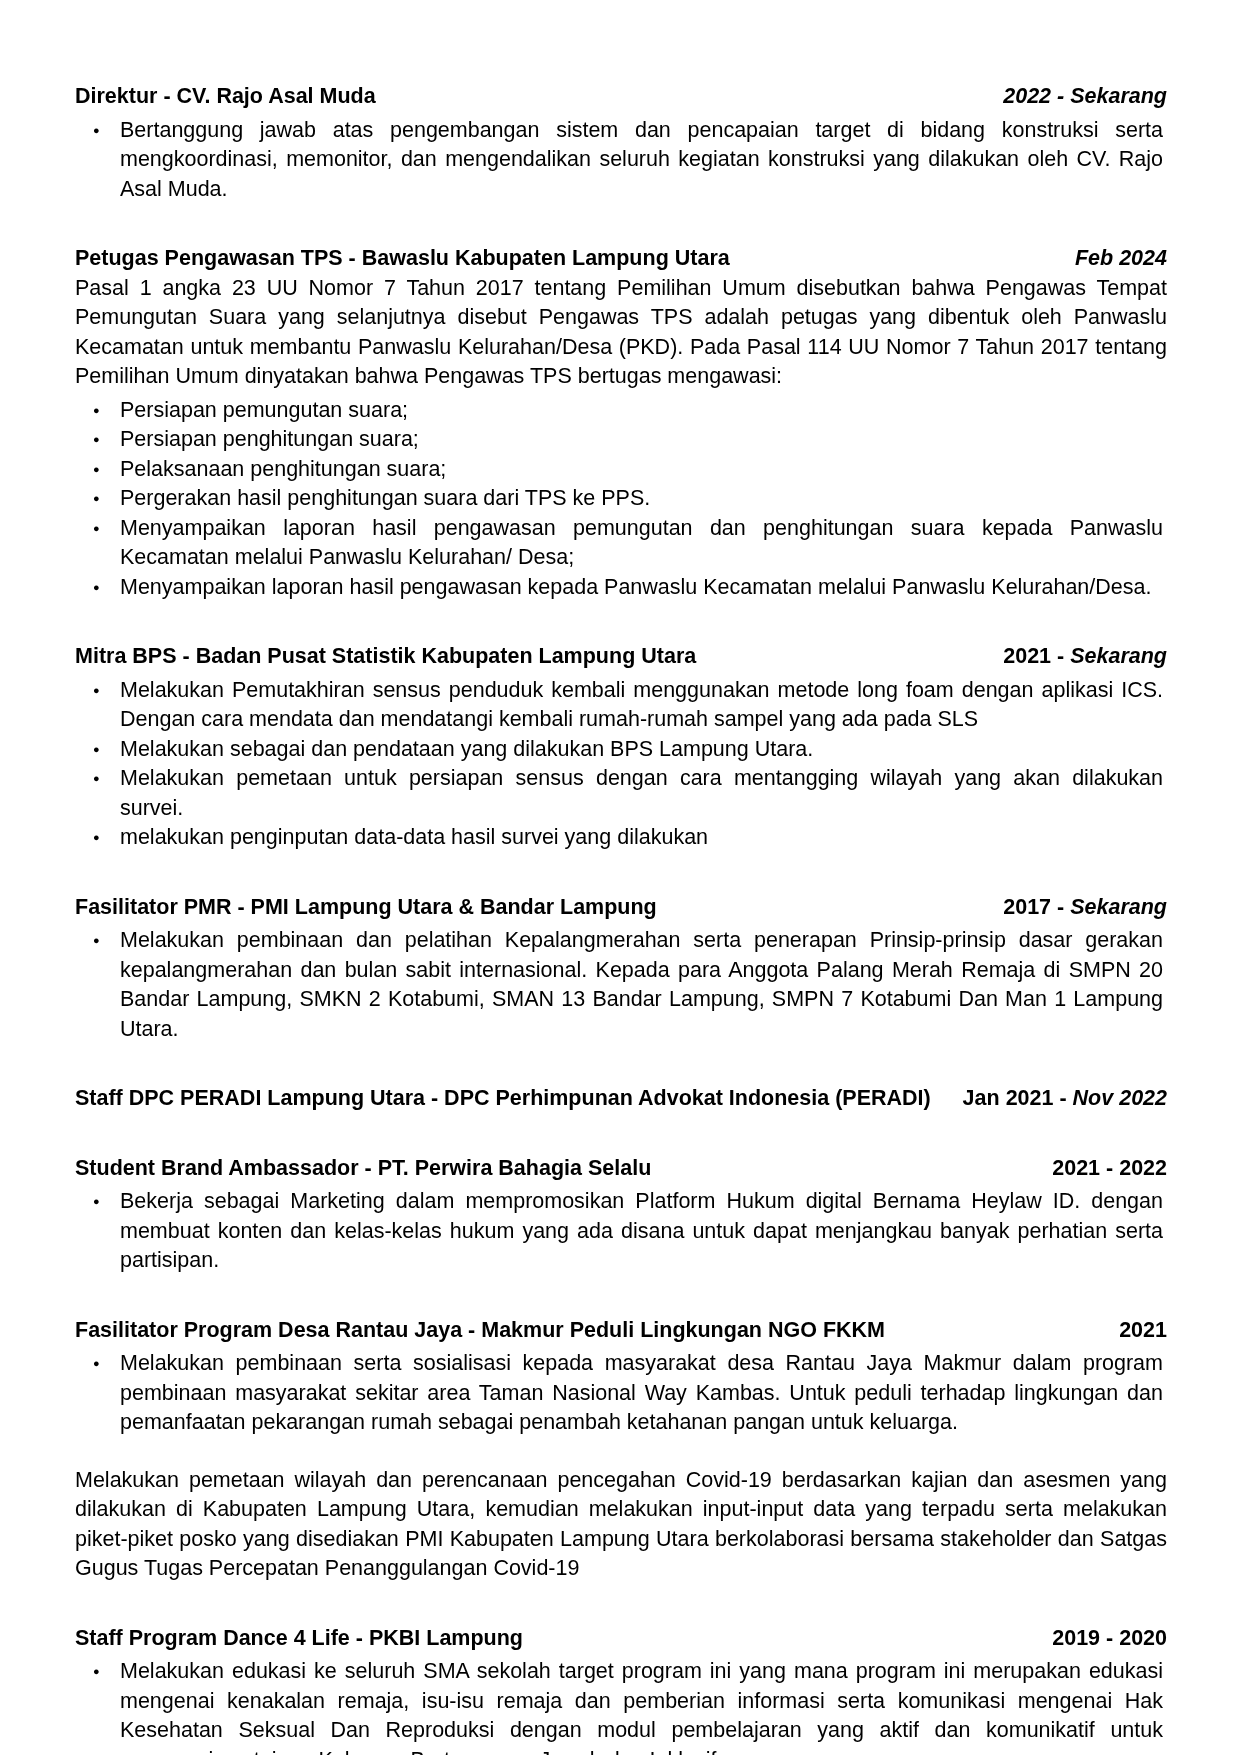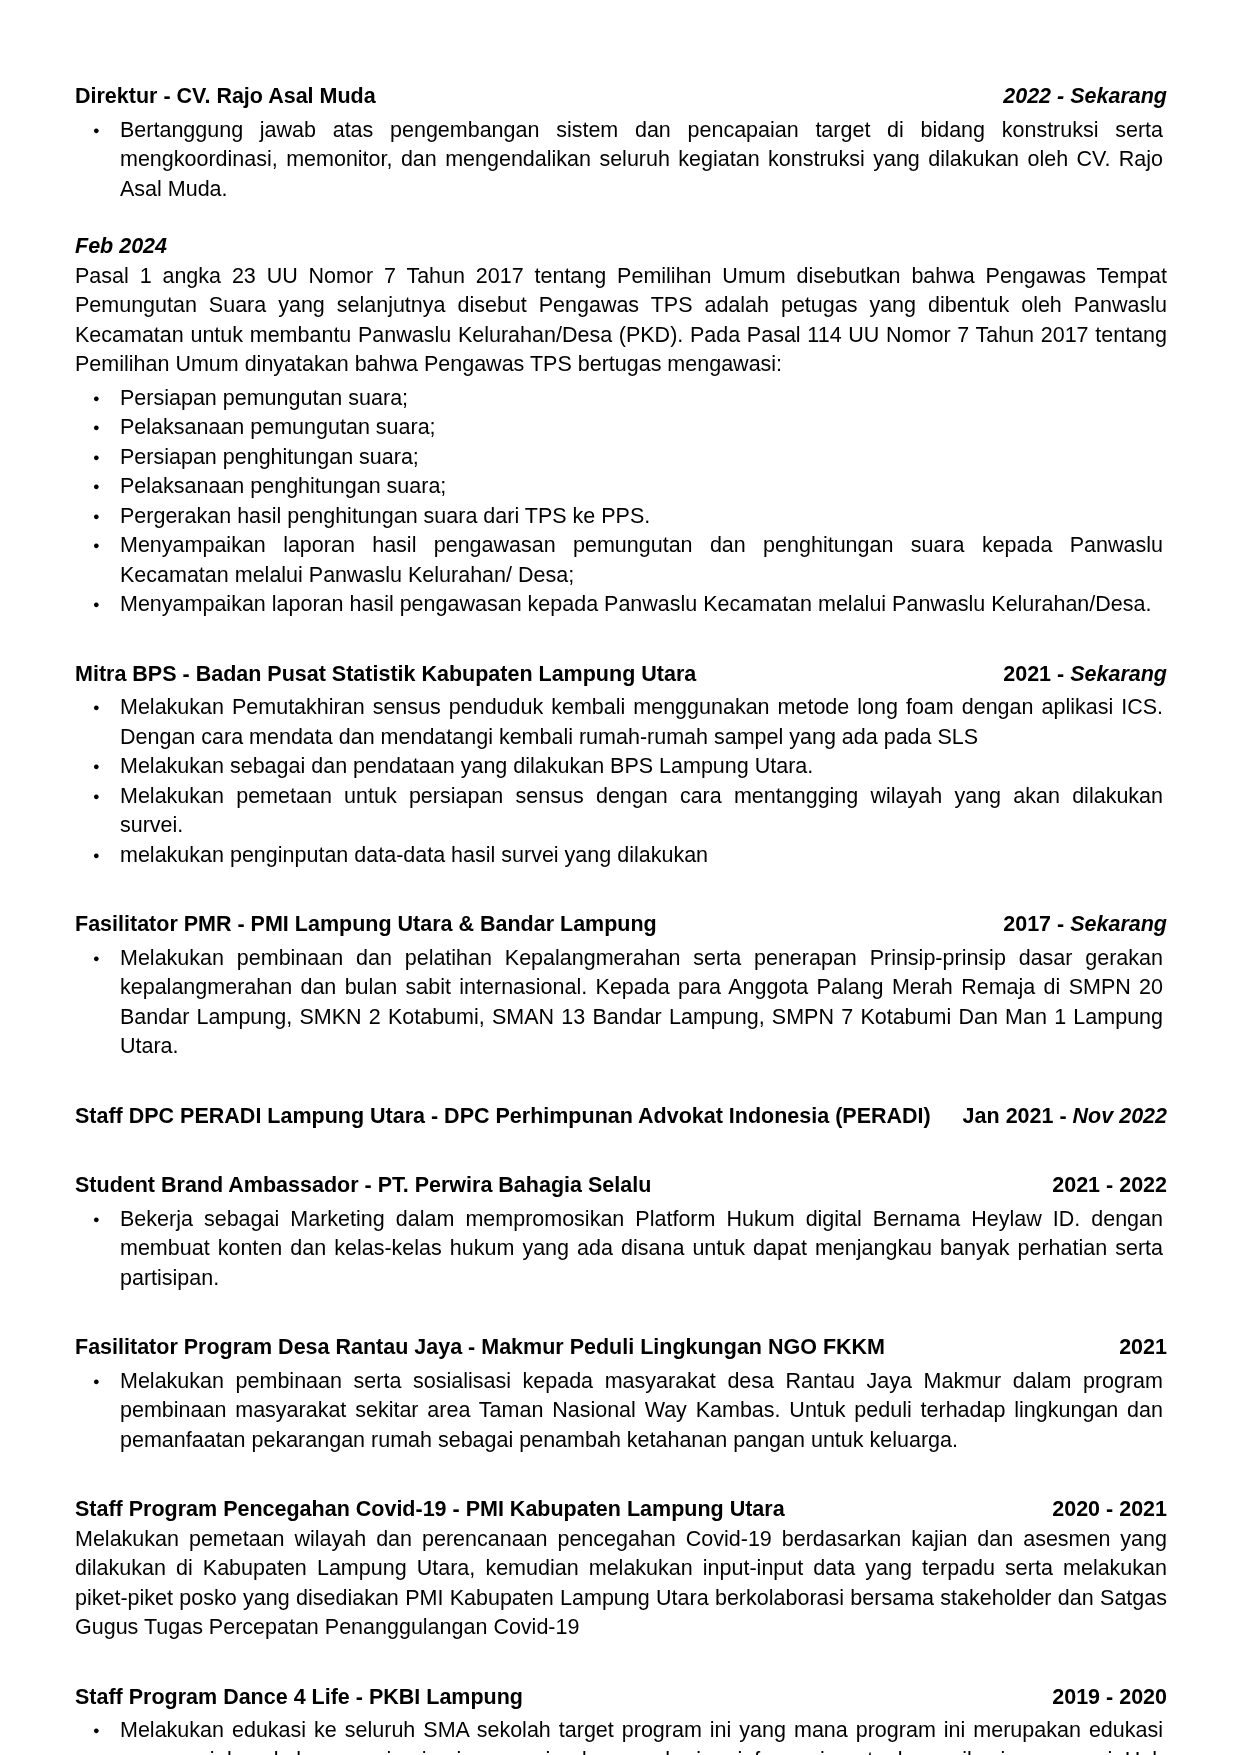--- a/index.html
+++ b/index.html
@@ -71,28 +71,28 @@
       <span class="date"><span></span><span class="it">2022 - Sekarang</span></span>
     </div>
 
     <ul class="bullets">
         <li>Bertanggung jawab atas pengembangan sistem dan pencapaian target di bidang konstruksi serta mengkoordinasi, memonitor, dan mengendalikan seluruh kegiatan konstruksi yang dilakukan oleh CV. Rajo Asal Muda.</li>
       </ul>
   </section>
 
   <section class="xp">
     <div class="title-row">
+      <span class="title">Petugas Pengawasan TPS - Bawaslu Kabupaten Lampung Utara</span>
       <span class="date"><span></span><span class="it">Feb 2024</span></span>
     </div>
     <div>
         <p class="para">Pasal 1 angka 23 UU Nomor 7 Tahun 2017 tentang Pemilihan Umum disebutkan bahwa Pengawas Tempat Pemungutan Suara yang selanjutnya disebut Pengawas TPS adalah petugas yang dibentuk oleh Panwaslu Kecamatan untuk membantu Panwaslu Kelurahan/Desa (PKD). Pada Pasal 114 UU Nomor 7 Tahun 2017 tentang Pemilihan Umum dinyatakan bahwa Pengawas TPS bertugas mengawasi:</p>
       </div>
     <ul class="bullets">
         <li>Persiapan pemungutan suara;</li>
-        <li>Pelaksanaan pemungutan suara;</li>
         <li>Persiapan penghitungan suara;</li>
         <li>Pelaksanaan penghitungan suara;</li>
         <li>Pergerakan hasil penghitungan suara dari TPS ke PPS.</li>
         <li>Menyampaikan laporan hasil pengawasan pemungutan dan penghitungan suara kepada Panwaslu Kecamatan melalui Panwaslu Kelurahan/ Desa;</li>
         <li>Menyampaikan laporan hasil pengawasan kepada Panwaslu Kecamatan melalui Panwaslu Kelurahan/Desa.</li>
       </ul>
   </section>
 
   <section class="xp">
     <div class="title-row">
@@ -143,24 +143,20 @@
       <span class="title">Fasilitator Program Desa Rantau Jaya -  Makmur Peduli Lingkungan NGO FKKM</span>
       <span class="date"><span>2021</span><span class="it"></span></span>
     </div>
 
     <ul class="bullets">
         <li>Melakukan pembinaan serta sosialisasi kepada masyarakat desa Rantau Jaya Makmur dalam program pembinaan masyarakat sekitar area Taman Nasional Way Kambas. Untuk peduli terhadap lingkungan dan pemanfaatan pekarangan rumah sebagai penambah ketahanan pangan untuk keluarga.</li>
       </ul>
   </section>
 
   <section class="xp">
-    <div class="title-row">
-      <span class="title">Staff Program Pencegahan Covid-19 - PMI Kabupaten Lampung Utara</span>
-      <span class="date"><span>2020 - 2021</span><span class="it"></span></span>
-    </div>
     <div>
         <p class="para">Melakukan pemetaan wilayah dan perencanaan pencegahan Covid-19 berdasarkan kajian dan asesmen yang dilakukan di Kabupaten Lampung Utara, kemudian melakukan input-input data yang terpadu serta melakukan piket-piket posko yang disediakan PMI Kabupaten Lampung Utara berkolaborasi bersama stakeholder dan Satgas Gugus Tugas Percepatan Penanggulangan Covid-19</p>
       </div>
 
   </section>
 
   <section class="xp">
     <div class="title-row">
       <span class="title">Staff Program Dance 4 Life - PKBI Lampung</span>
       <span class="date"><span>2019 - 2020</span><span class="it"></span></span>

